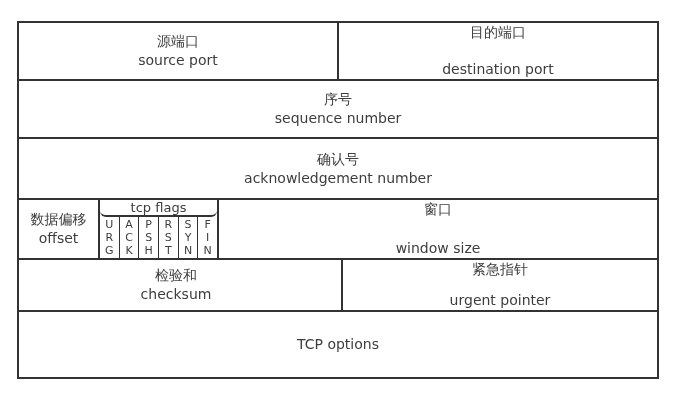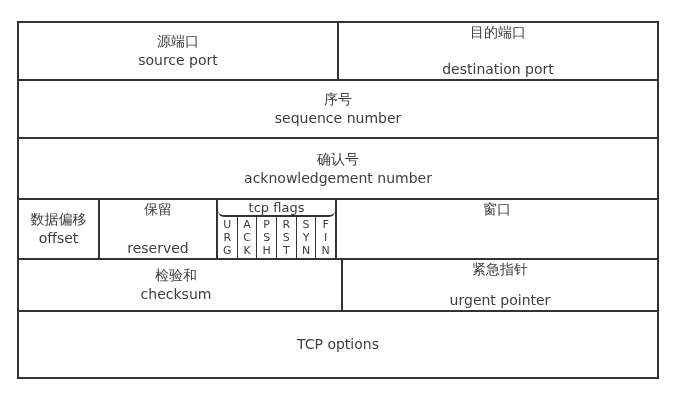--- a/index.html
+++ b/index.html
@@ -110,24 +110,20 @@
         <span class="zh">确认号</span>
         <span class="en">acknowledgement number</span>
       </div>
     </div>
 
     <div class="row r4">
       <div class="cell cell-offset">
         <span class="zh">数据偏移</span>
         <span class="en">offset</span>
       </div>
-      <div class="cell cell-reserved bl">
-        <span class="zh">保留</span>
-        <span class="en">reserved</span>
-      </div>
       <div class="cell cell-flags bl">
         <div class="flags-header">tcp flags</div>
         <div class="flags-body">
           <div class="flag-cell">U
 R
 G</div>
           <div class="flag-cell">A
 C
 K</div>
           <div class="flag-cell">P
@@ -139,20 +135,21 @@
           <div class="flag-cell">S
 Y
 N</div>
           <div class="flag-cell">F
 I
 N</div>
         </div>
       </div>
       <div class="cell bl">
         <span class="zh">窗口</span>
+        <span class="en">window size</span>
       </div>
     </div>
 
     <div class="row r5">
       <div class="cell half">
         <span class="zh">检验和</span>
         <span class="en">checksum</span>
       </div>
       <div class="cell half bl">
         <span class="zh">紧急指针</span>

